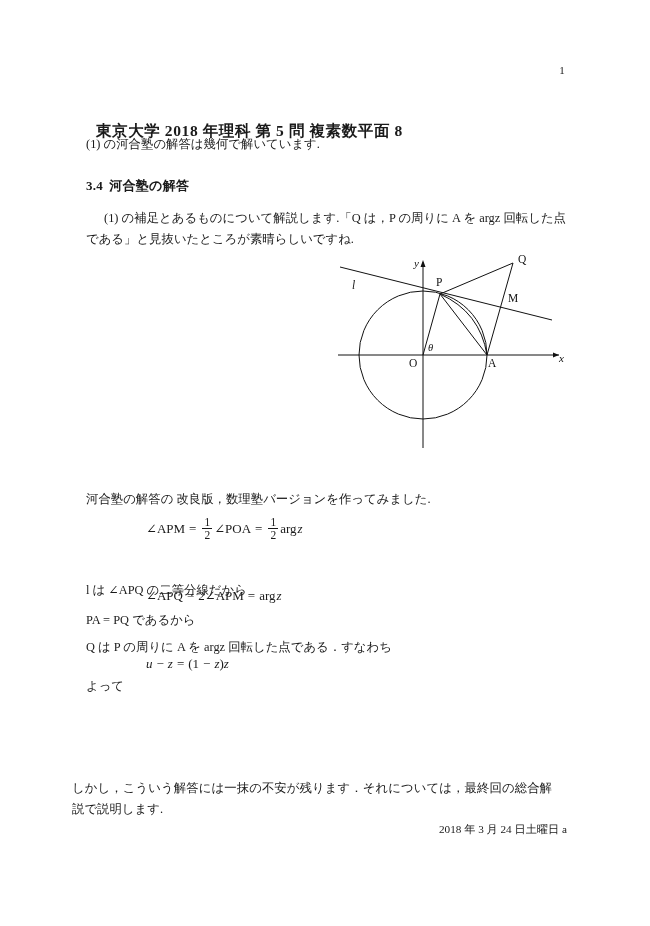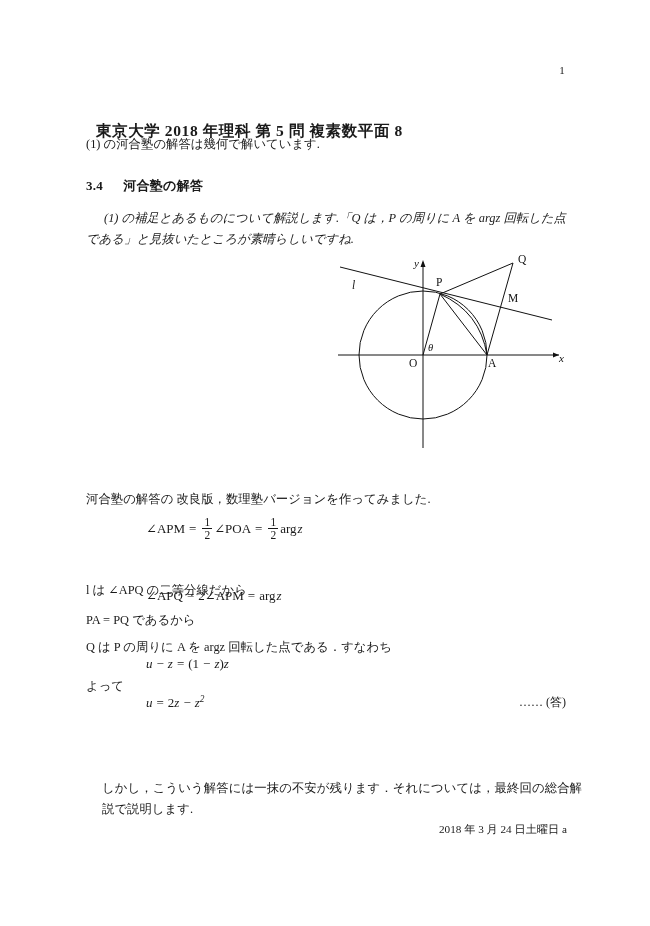--- a/index.html
+++ b/index.html
@@ -47,33 +47,32 @@
   }
   .section-heading {
     position: absolute;
     top: 177px;
     left: 86px;
     font-size: 13px;
     font-weight: bold;
     letter-spacing: 0.3px;
     white-space: nowrap;
   }
-  .section-heading .num { margin-right: 20px; }
+  .section-heading .num { margin-right: 6px; }
   .para-block {
     position: absolute;
     font-size: 12.4px;
     line-height: 21px;
     text-align: justify;
   }
   .para-intro {
     top: 208px;
     left: 86px;
     width: 480px;
     text-indent: 18px;
-    font-style: italic;
   }
   .para-kaiyo {
     top: 462px;
     left: 86px;
     width: 480px;
     margin-top: 27px;
   }
   .para-setsugen {
     top: 492px;
     left: 86px;
@@ -94,21 +93,21 @@
     left: 86px;
     width: 480px;
   }
   .para-yotte {
     top: 676px;
     left: 86px;
     width: 480px;
   }
   .para-final {
     top: 778px;
-    left: 102px;
+    left: 72px;
     width: 480px;
   }
   .date-line {
     position: absolute;
     top: 822px;
     left: 0;
     width: 567px;
     text-align: right;
     font-size: 11.2px;
   }
@@ -233,24 +232,18 @@
   <div class="para-block para-papq">PA = PQ であるから</div>
 
   <div class="math-line m-eq-3">
     <span class="math-body">
       <span class="mi">u</span><span class="mrel">−</span><span class="mi">z</span><span class="mrel">=</span><span>(1</span><span class="mrel">−</span><span class="mi">z</span><span>)</span><span class="mi">z</span>
     </span>
   </div>
 
   <div class="para-block para-yotte">よって</div>
 
-  <div class="math-line m-eq-4">
-    <span class="math-body">
-      <span class="mi">u</span><span class="mrel">=</span><span>2</span><span class="mi">z</span><span class="mrel">−</span><span class="mi">z</span><sup class="exp mi">2</sup>
-    </span>
-    <span class="ans-tail">…… (答)</span>
-  </div>
 
   <div class="para-block para-final">しかし，こういう解答には一抹の不安が残ります．それについては，最終回の総合解説で説明します.</div>
 
   <div class="date-line">2018 年 3 月 24 日土曜日 a</div>
 
 </div>
 
 </body></html>

